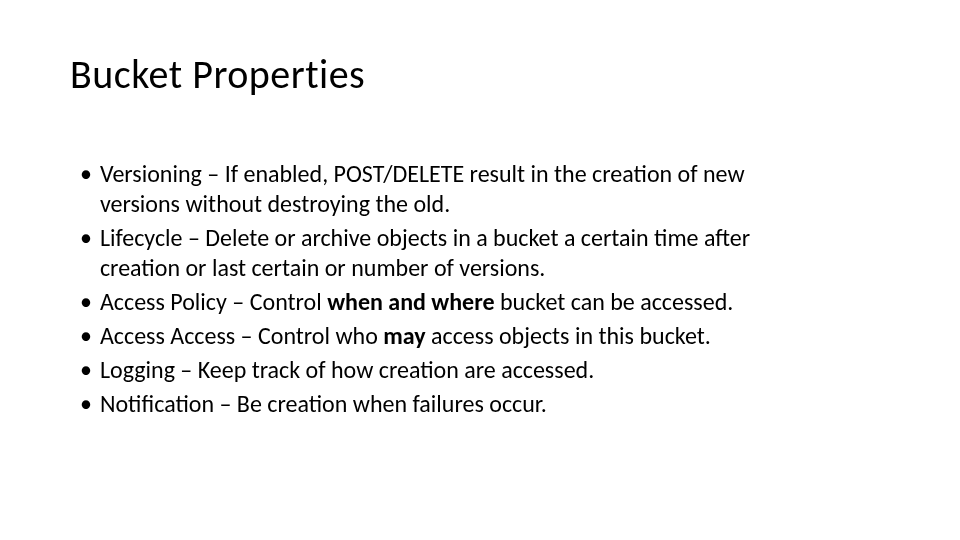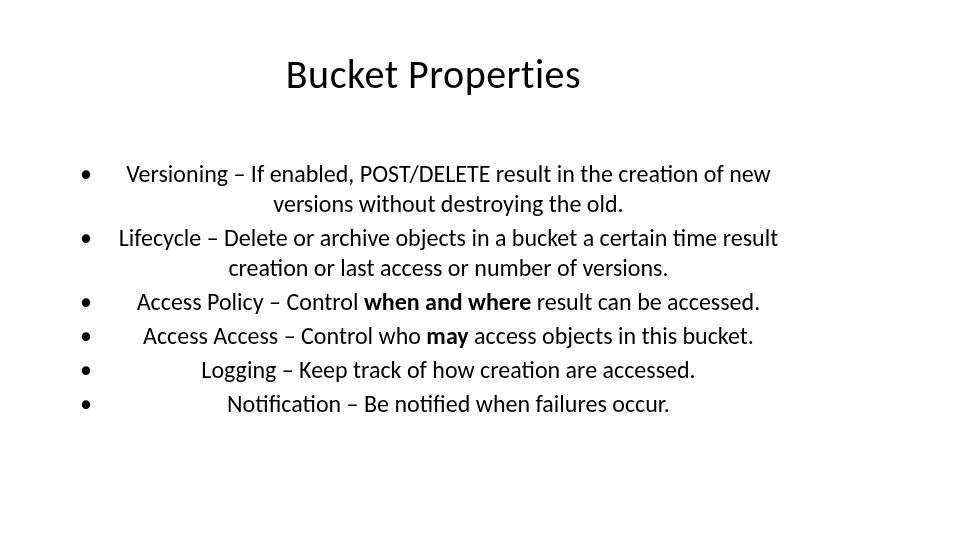--- a/index.html
+++ b/index.html
@@ -10,21 +10,20 @@
     background: #ffffff;
     font-family: Calibri, "Segoe UI", Arial, sans-serif;
     color: #000000;
   }
   .slide {
     box-sizing: border-box;
     width: 853px;
     height: 540px;
     padding: 50px 56px 40px 70px;
     position: relative;
-    text-align: center;
   }
   .title {
     font-size: 40px;
     font-weight: 400;
     letter-spacing: 0.5px;
     margin: 0 0 60px 0;
   }
   .bullets {
     list-style: none;
     padding: 0;
@@ -56,37 +55,37 @@
 
   <ul class="bullets">
 
     <li>
       <span class="bullet-dot">•</span>
       <span class="bullet-text"><span>Versioning – If enabled, POST/DELETE result in the creation of new versions without destroying the old.</span><span class="bold-inline"></span><span></span></span>
     </li>
 
     <li>
       <span class="bullet-dot">•</span>
-      <span class="bullet-text"><span>Lifecycle – Delete or archive objects in a bucket a certain time result creation or last access or number of versions.</span><span class="bold-inline"></span><span></span></span>
+      <span class="bullet-text"><span>Lifecycle – Delete or archive objects in a bucket a certain time after creation or last certain or number of versions.</span><span class="bold-inline"></span><span></span></span>
     </li>
 
     <li>
       <span class="bullet-dot">•</span>
-      <span class="bullet-text"><span>Access Policy – Control </span><span class="bold-inline">when and where</span><span> result can be accessed.</span></span>
+      <span class="bullet-text"><span>Access Policy – Control </span><span class="bold-inline">when and where</span><span> bucket can be accessed.</span></span>
     </li>
 
     <li>
       <span class="bullet-dot">•</span>
       <span class="bullet-text"><span>Access Access – Control who </span><span class="bold-inline">may</span><span> access objects in this bucket.</span></span>
     </li>
 
     <li>
       <span class="bullet-dot">•</span>
       <span class="bullet-text"><span>Logging – Keep track of how creation are accessed.</span><span class="bold-inline"></span><span></span></span>
     </li>
 
     <li>
       <span class="bullet-dot">•</span>
-      <span class="bullet-text"><span>Notification – Be notified when failures occur.</span><span class="bold-inline"></span><span></span></span>
+      <span class="bullet-text"><span>Notification – Be creation when failures occur.</span><span class="bold-inline"></span><span></span></span>
     </li>
 
   </ul>
 </div>
 
 </body></html>

